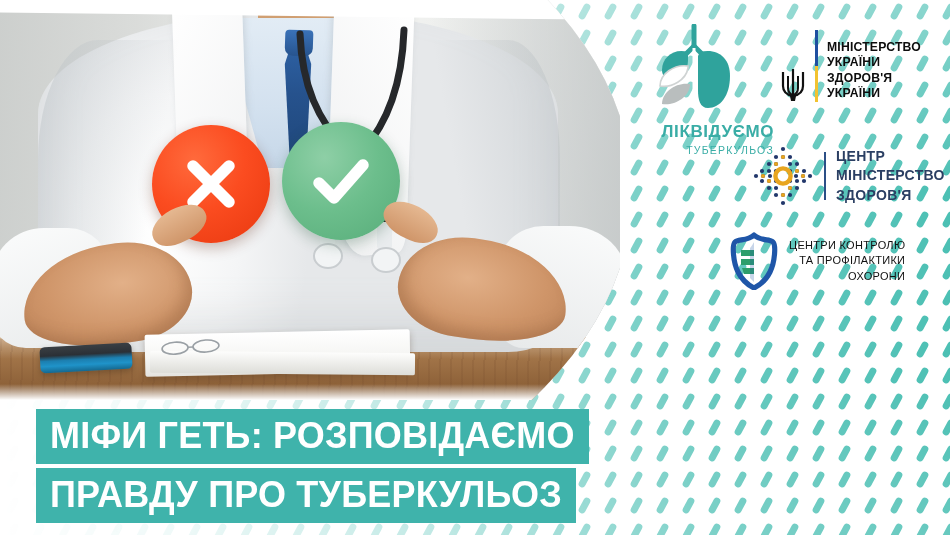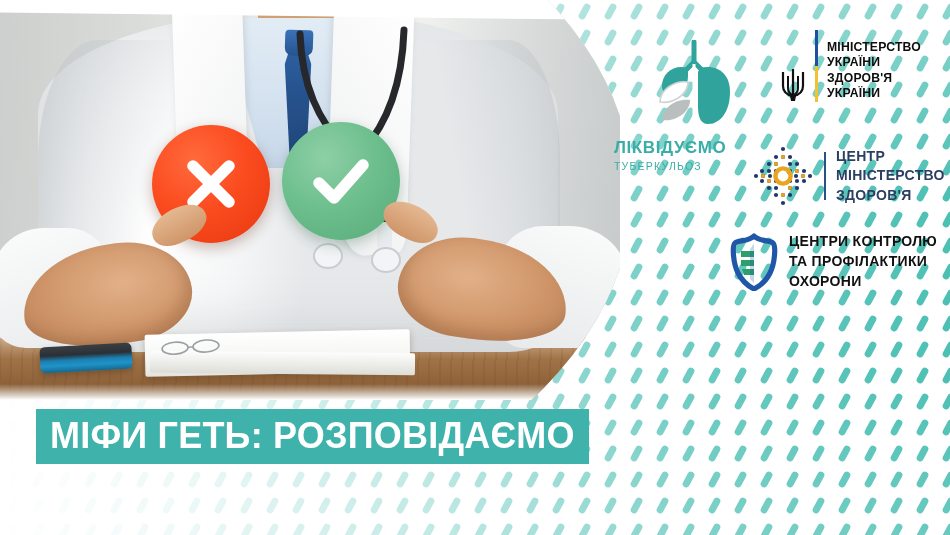--- a/index.html
+++ b/index.html
@@ -231,21 +231,21 @@
     background:#ffffff;
     clip-path: polygon(0 0, 100% 0, 100% 100%, 0 62%);
   }
 
   
   .logo-col {
     position:absolute; left:600px; top:0; width:350px; height:400px; z-index:3;
   }
 
   .liq-logo {
-    position:absolute; left:14px; top:40px; width:160px; text-align:left;
+    position:absolute; left:14px; top:24px; width:160px; text-align:right;
   }
   .liq-mark { width:100px; height:92px; margin:0 auto; display:block; }
   .liq-title {
     margin-top:6px;
     font-size:17px; font-weight:bold; letter-spacing:.6px;
     color:#3aada6;
   }
   .liq-sub {
     margin-top:2px;
     font-size:10.5px; font-weight:normal; letter-spacing:1.2px;
@@ -267,21 +267,21 @@
   }
   .phc-mark { width:62px; height:62px; flex:none; }
   .phc-bar { width:2px; height:48px; background:#2c4f86; flex:none; }
   .phc-text { font-size:14px; font-weight:bold; line-height:1.38; color:#2b3f63; letter-spacing:.3px; }
 
   .cdc-logo {
     position:absolute; left:128px; top:232px;
     display:flex; align-items:center; gap:9px;
   }
   .cdc-mark { width:52px; height:58px; flex:none; }
-  .cdc-text { font-size:14px; font-weight:bold; line-height:1.42; color:#111111; letter-spacing:.3px; text-align:left; }
+  .cdc-text { font-size:11px; font-weight:normal; line-height:1.42; color:#111111; letter-spacing:.3px; text-align:right; }
 
   
   .banner {
     position:absolute; left:36px; top:409px; z-index:4;
   }
   .banner-line {
     display:inline-block;
     background:#3fb3ab;
     color:#ffffff;
     font-weight:bold;
@@ -511,15 +511,18 @@
         <div>ТА ПРОФІЛАКТИКИ</div>
         <div>ОХОРОНИ</div>
       </div>
     </div>
   </div>
 
   <div class="banner">
     <div class="banner-row">
       <span class="banner-line">МІФИ ГЕТЬ: РОЗПОВІДАЄМО</span>
     </div>
+    <div class="banner-row">
+      <span class="banner-line">ПРАВДУ ПРО ТУБЕРКУЛЬОЗ</span>
+    </div>
   </div>
 
 </div>
 
 </body></html>

